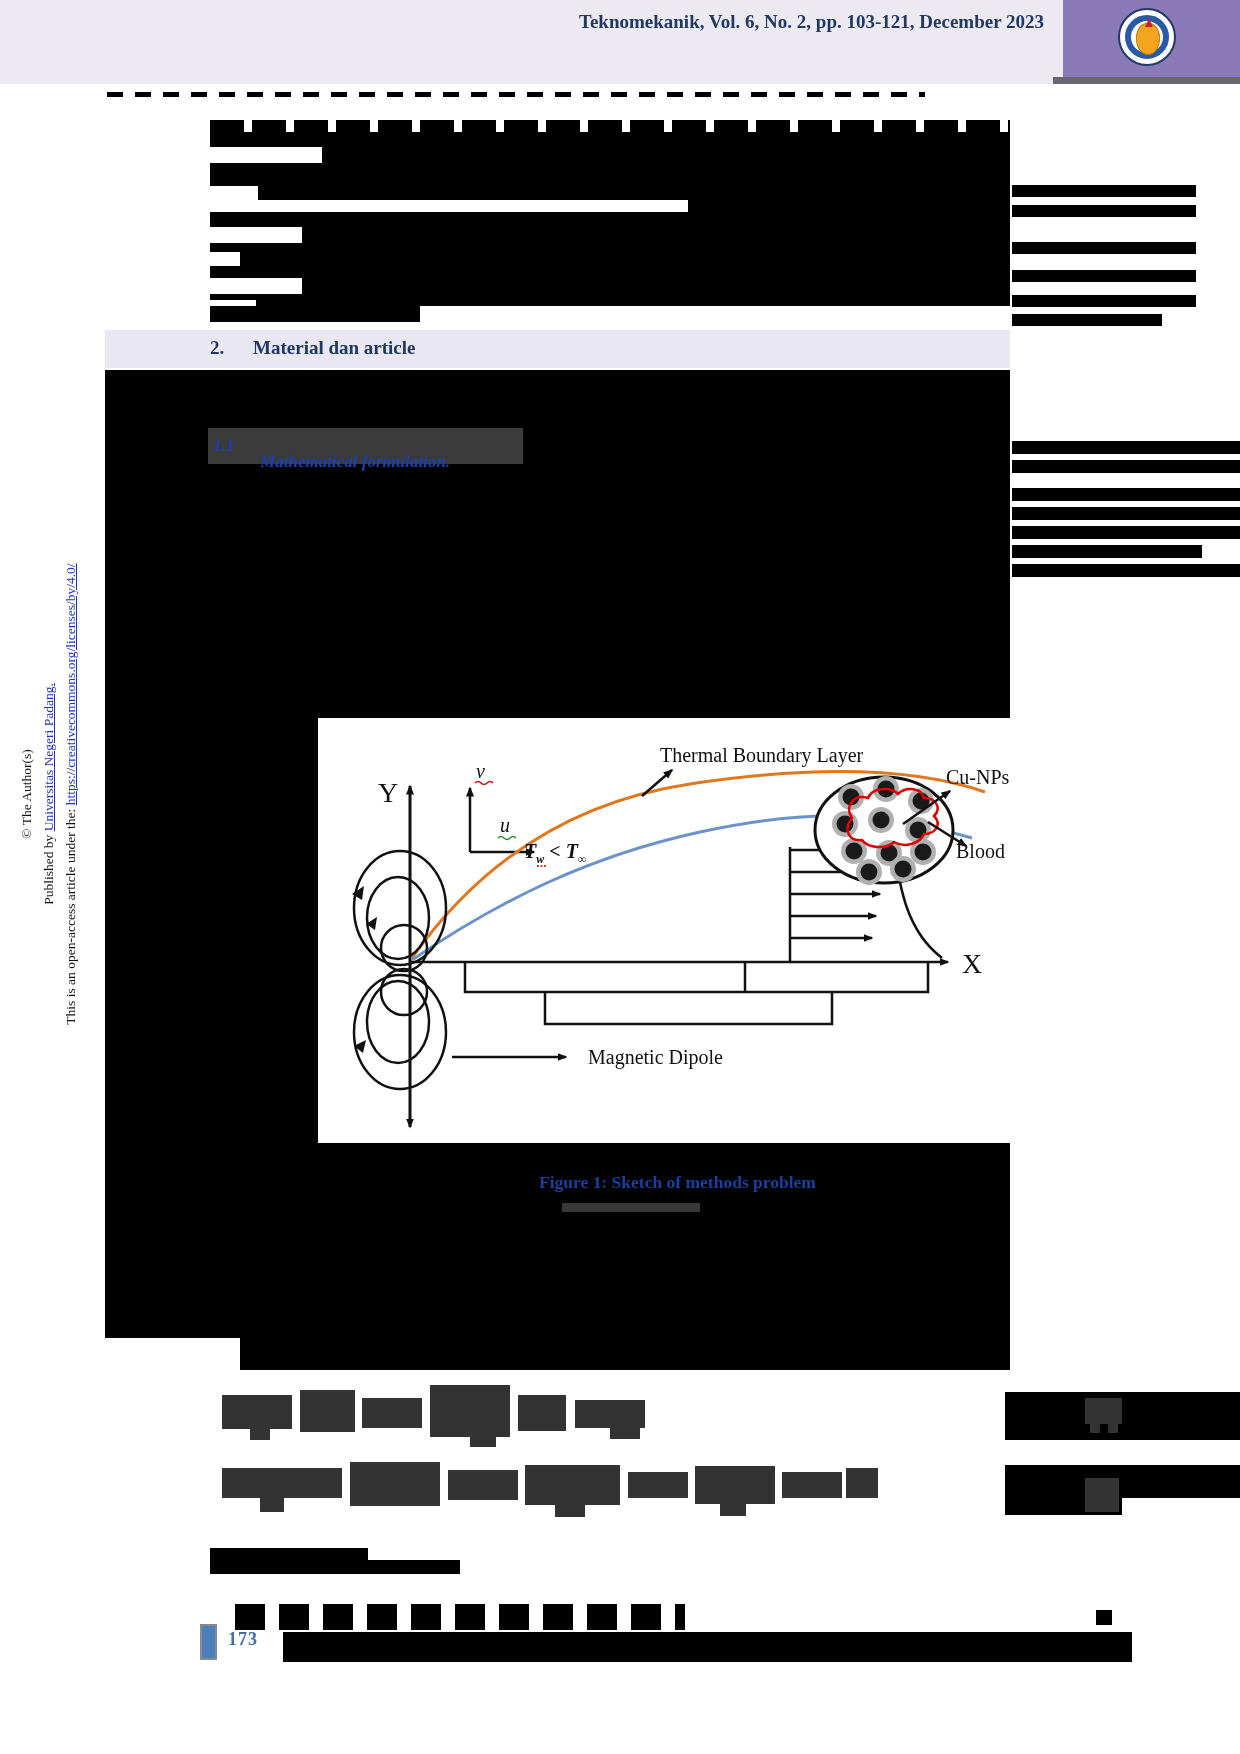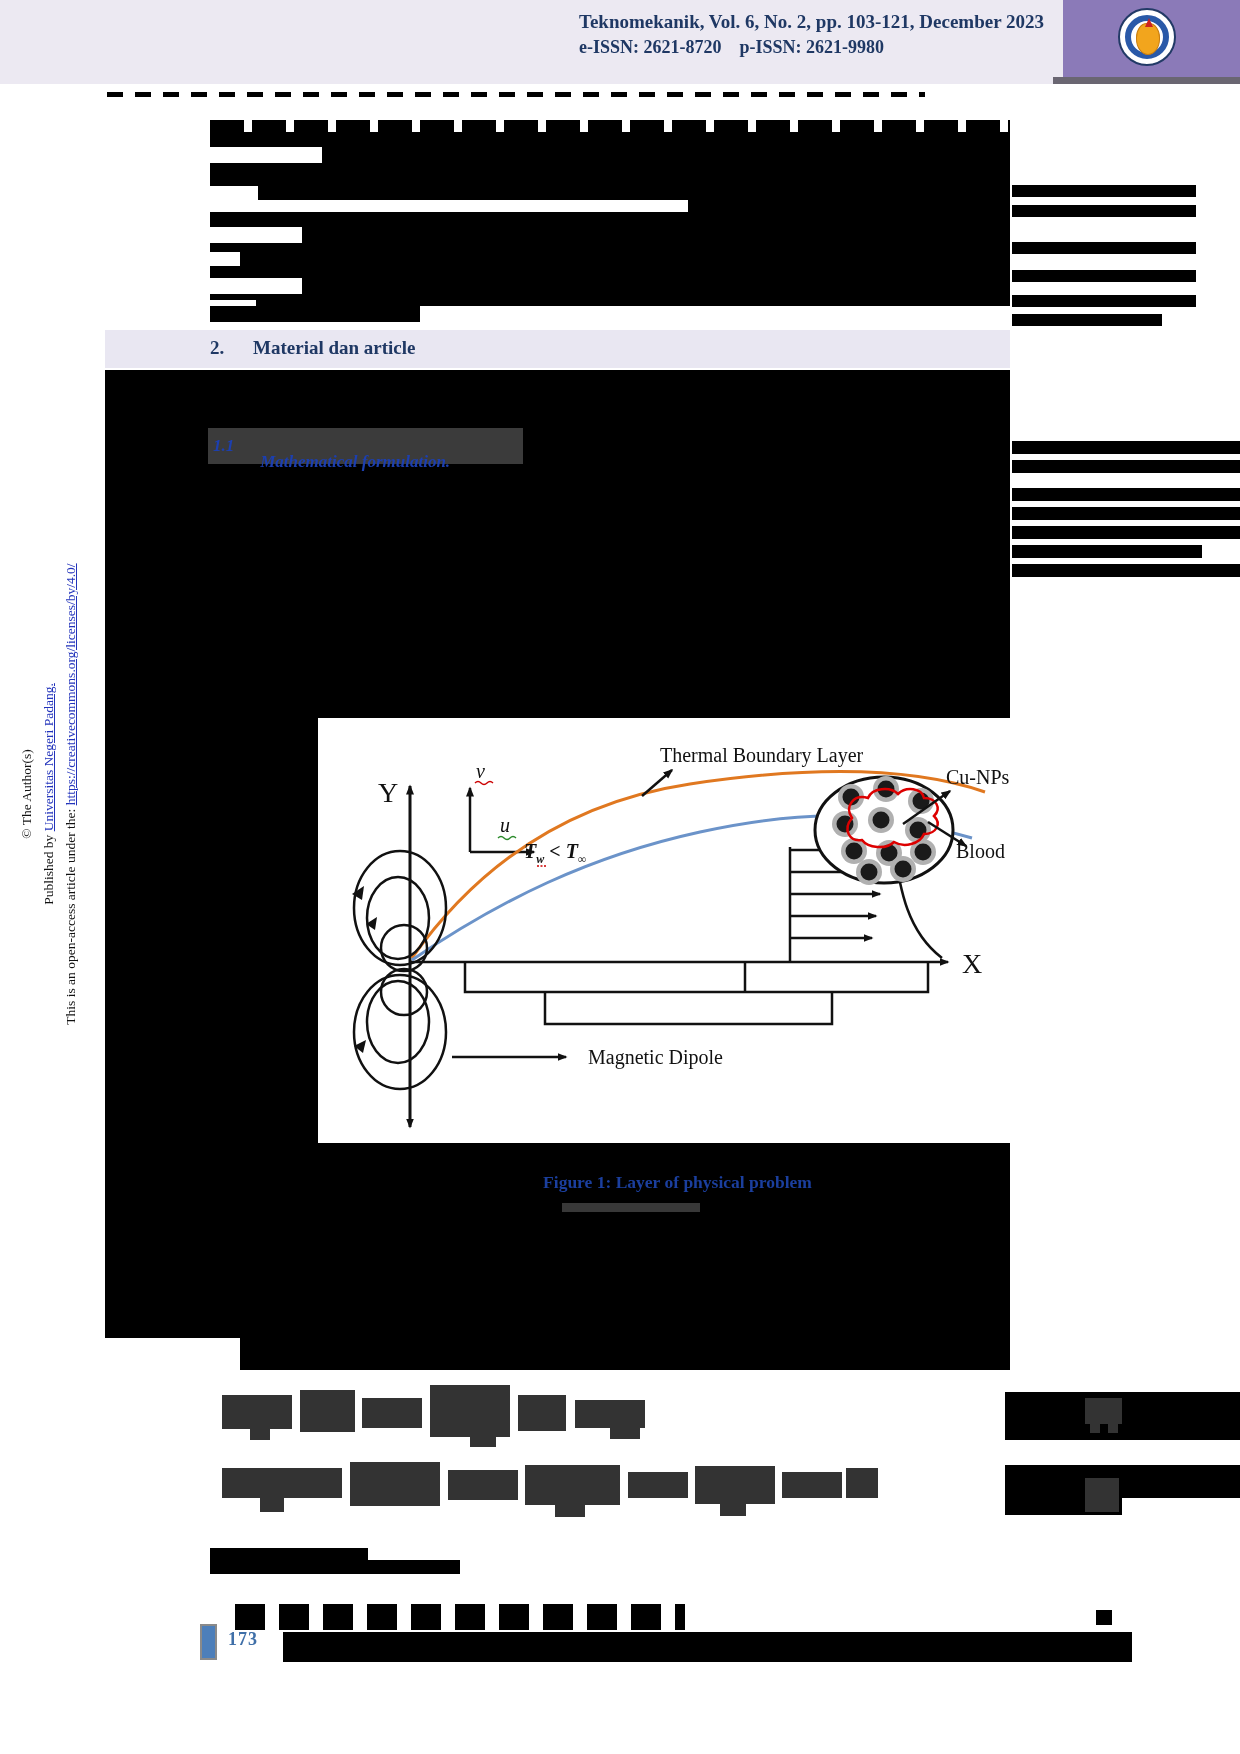--- a/index.html
+++ b/index.html
@@ -5,21 +5,21 @@
   html,body{margin:0;padding:0;}
   body{
     width:1240px;height:1754px;position:relative;background:#ffffff;
     font-family:"Liberation Serif","DejaVu Serif",serif;overflow:hidden;
   }
   .bar{position:absolute;background:#000;}
   .whitecut{position:absolute;background:#fff;}
   .blur{position:absolute;background:#333333;}
   
   .header-band{position:absolute;left:0;top:0;width:1240px;height:84px;background:#ece9f2;}
-  .header-text{position:absolute;right:196px;top:9px;text-align:left;color:#1f3864;line-height:1.35;}
+  .header-text{position:absolute;right:196px;top:9px;text-align:center;color:#1f3864;line-height:1.35;}
   .ht1{font-size:19px;font-weight:600;}
   .ht2{font-size:18px;font-weight:600;}
   .issn-gap{display:inline-block;width:18px;}
   .purple-panel{position:absolute;left:1063px;top:0;width:177px;height:78px;background:#8b7ab8;}
   .gray-strip{position:absolute;left:1053px;top:77px;width:187px;height:7px;background:#6a6672;}
   .logo{position:absolute;left:1118px;top:8px;width:58px;height:58px;border-radius:50%;background:#fff;border:2px solid #223a66;box-sizing:border-box;}
   .logo-ring{position:absolute;left:5px;top:5px;width:44px;height:44px;border-radius:50%;border:6px solid #2a59a8;box-sizing:border-box;background:#fff;}
   .logo-core{position:absolute;left:16px;top:13px;width:22px;height:30px;background:#f2a51d;border-radius:45% 45% 50% 50%;border:1px solid #c87d10;}
   .logo-flame{position:absolute;left:25px;top:8px;width:0;height:0;border-left:4px solid transparent;border-right:4px solid transparent;border-bottom:9px solid #cc2222;}
   
@@ -51,23 +51,20 @@
   .page-tab{position:absolute;left:200px;top:1624px;width:17px;height:36px;background:#4d7fba;border:2px solid #8a8a8a;box-sizing:border-box;}
   .page-num{position:absolute;left:228px;top:1629px;color:#3f6fa8;font-weight:bold;font-size:18px;letter-spacing:1px;}
   svg text{font-family:"Liberation Serif","DejaVu Serif",serif;fill:#111;}
 </style>
 </head>
 <body>
 
 <div class="header-band"></div>
 <div class="header-text">
   <div class="ht1">Teknomekanik, Vol. 6, No. 2, pp. 103-121, December 2023</div>
-  <div class="ht2">
-    <span>e-ISSN: 2621-8720</span><span class="issn-gap"></span><span>p-ISSN: 2621-9980</span>
-  </div>
 </div>
 <div class="purple-panel"></div>
 <div class="gray-strip"></div>
 <div class="logo">
   <div class="logo-ring"></div>
   <div class="logo-core"></div>
   <div class="logo-flame"></div>
 </div>
 
 <div class="side-rotated">
@@ -220,21 +217,21 @@
         </g>
   </g>
   <path d="M852,818 C844,806 854,794 868,798 C872,788 890,786 898,794 C906,786 922,788 924,798 C936,798 942,808 934,816 C942,824 936,834 924,834 C920,844 904,848 894,842 C886,850 868,848 862,840 C850,842 842,830 852,818 Z" stroke="#dd0000" stroke-width="2.5" fill="none"></path>
   <text x="946" y="784" font-size="20">Cu-NPs</text>
   <line x1="903" y1="824" x2="950" y2="791" stroke="#111" stroke-width="2.5" marker-end="url(#ah)"></line>
   <text x="956" y="858" font-size="20">Blood</text>
   <line x1="928" y1="822" x2="966" y2="846" stroke="#111" stroke-width="2.5" marker-end="url(#ah)"></line>
 </svg>
 </div>
 
-<div class="fig-caption">Figure 1: Layer of physical problem</div>
+<div class="fig-caption">Figure 1: Sketch of methods problem</div>
 <div class="smudge"></div>
 
 <div class="blur" style="left:222px;top:1395px;width:70px;height:34px;"></div>
 <div class="blur" style="left:300px;top:1390px;width:55px;height:42px;"></div>
 <div class="blur" style="left:362px;top:1398px;width:60px;height:30px;"></div>
 <div class="blur" style="left:430px;top:1385px;width:80px;height:52px;"></div>
 <div class="blur" style="left:518px;top:1395px;width:48px;height:36px;"></div>
 <div class="blur" style="left:575px;top:1400px;width:70px;height:28px;"></div>
 <div class="blur" style="left:250px;top:1428px;width:20px;height:12px;"></div>
 <div class="blur" style="left:470px;top:1435px;width:26px;height:12px;"></div>

